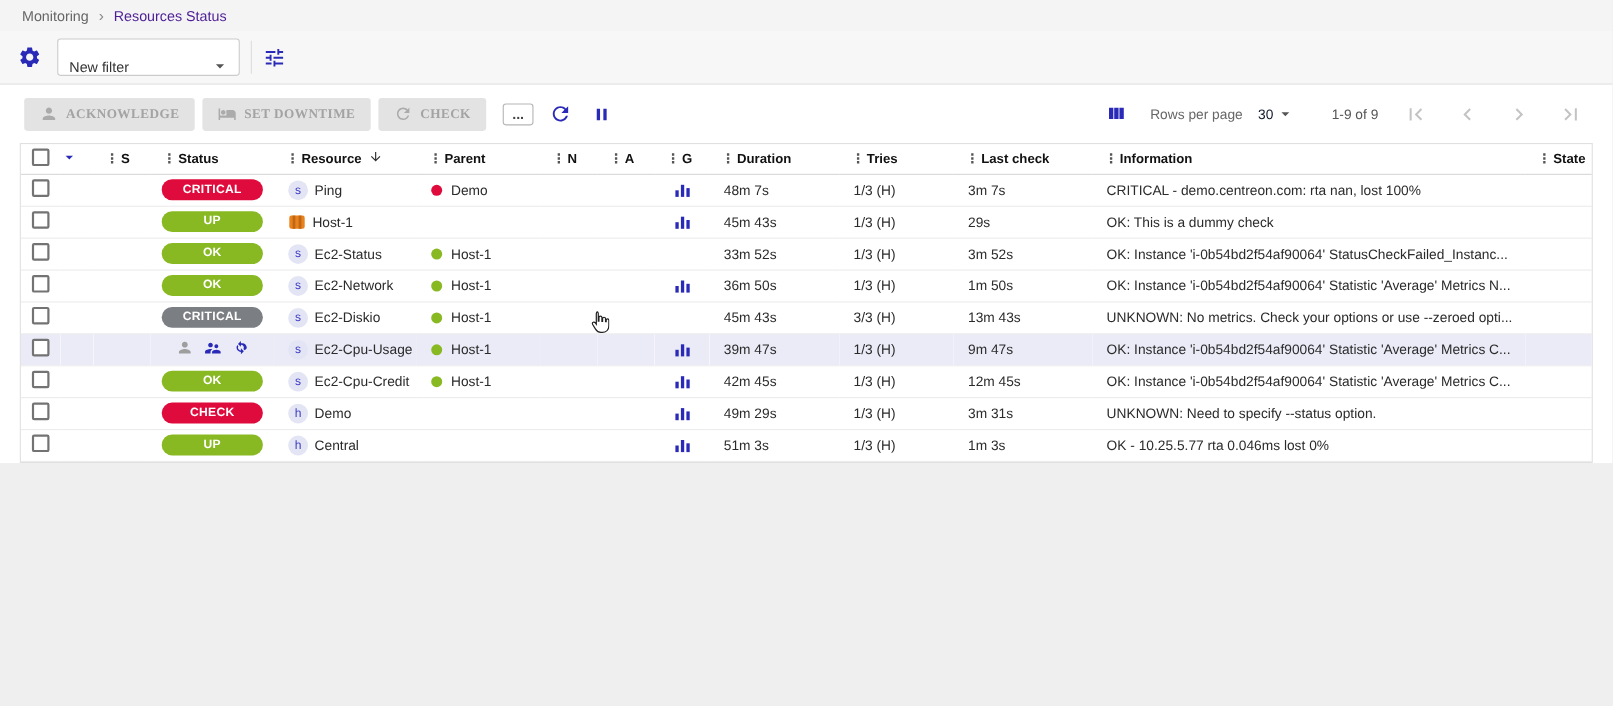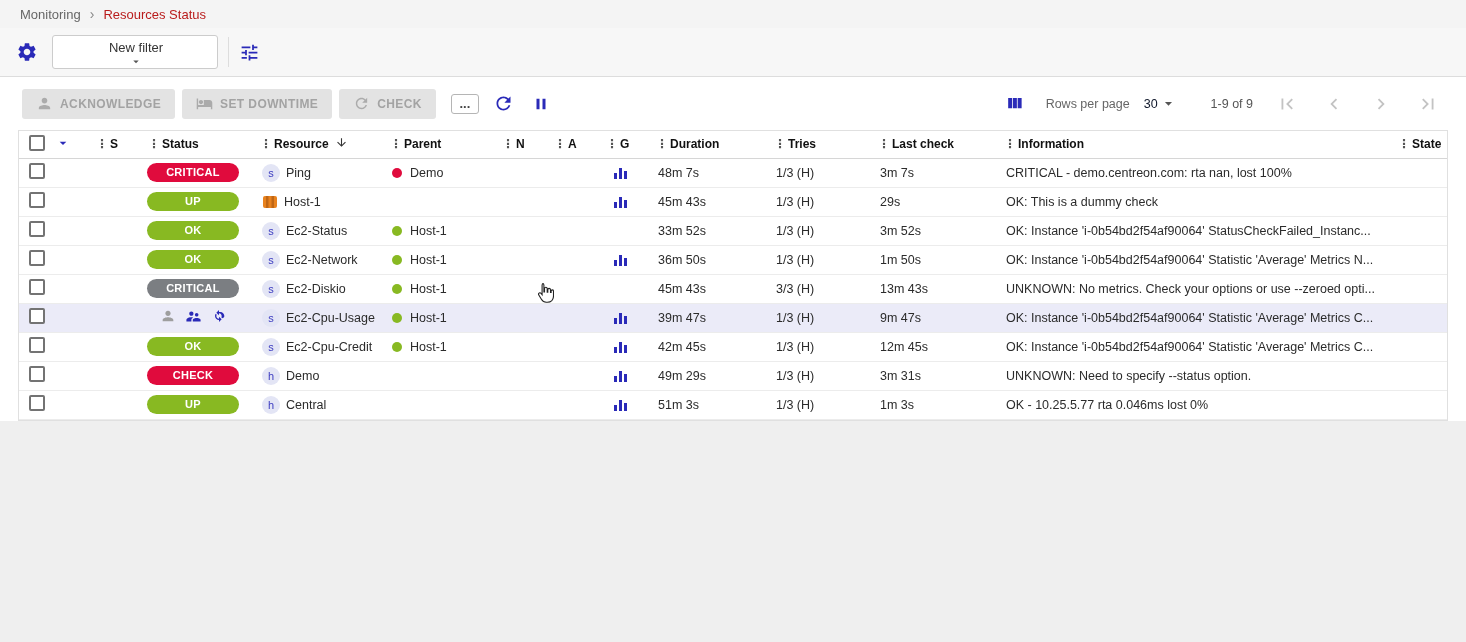--- a/index.html
+++ b/index.html
@@ -2,48 +2,48 @@
 <html><head>
 <meta charset="utf-8">
 <style>
   * { margin:0; padding:0; box-sizing:border-box; }
   html,body { width:1466px; height:642px; overflow:hidden; background:#efefef;
     font-family:"Liberation Sans","DejaVu Sans",sans-serif; }
 
   
   .breadcrumb-bar { height:28px; background:#f4f4f4; display:flex; align-items:center;
     padding-left:20px; gap:9px; font-size:13px; color:#666; }
-  .breadcrumb-bar .crumb2 { color:#b91c1c; }
+  .breadcrumb-bar .crumb2 { color:#4c1d95; }
   .crumb-sep { color:#888; font-size:14px; }
 
   
   .filter-bar { height:49px; background:#f7f7f7; border-bottom:1px solid #ddd;
     display:flex; align-items:center; padding:0 16px; }
   .icon-btn { background:none; border:none; cursor:pointer; display:flex; align-items:center; justify-content:center; }
   .gear-btn svg { fill:#2a2ab8; }
   .filter-select { margin-left:14px; width:166px; height:34px; background:#fff;
     border:1px solid #ccc; border-radius:3px; display:flex; align-items:center;
-    justify-content:space-between; padding:4px 8px 0 10px; font-size:13px; color:#333; cursor:pointer;flex-direction:column; }
+    justify-content:space-between; padding:16px 8px 0 10px; font-size:13px; color:#333; cursor:pointer; }
   .filter-select svg { fill:#555; }
   .v-divider { width:1px; height:30px; background:#ddd; margin:0 10px; }
   .tune-btn svg { fill:#2a2ab8; }
   .search-wrap { flex:1; display:flex; align-items:center; margin-left:14px; gap:10px; }
   .search-wrap svg { fill:#757575; }
   .search-input { border:none; background:transparent; outline:none; font-size:13.5px;
     color:#222; flex:1; font-family:inherit; }
   .clear-btn svg { fill:#555; }
 
   
   .content { background:#fff; }
 
   
   .toolbar { height:53px; display:flex; align-items:center; padding:0 22px; }
   .tb-btn { height:30px; border:none; border-radius:3px; background:#e3e3e3; color:#a3a3a3;
     font-size:12px; font-weight:bold; letter-spacing:.4px; padding:0 14px; margin-right:7px;
-    display:flex; align-items:center; gap:7px; font-family:Liberation Sans, sans-serif; }
+    display:flex; align-items:center; gap:7px; font-family:Liberation Serif, serif; }
   .tb-btn svg { fill:#ababab; }
   .more-btn { width:28px; height:20px; border:1px solid #b5b5b5; border-radius:3px;
     background:#fff; color:#444; font-size:13px; font-weight:bold; line-height:10px;
     margin:0 14px 0 8px; cursor:pointer; }
   .refresh-btn svg { fill:#2a2ab8; }
   .pause-btn { margin-left:18px; }
   .pause-btn svg { fill:#2a2ab8; }
   .toolbar-right { margin-left:auto; display:flex; align-items:center; gap:14px; }
   .columns-btn svg { fill:#2a2ab8; }
   .rpp-label { font-size:12.5px; color:#666; margin-left:8px; }

